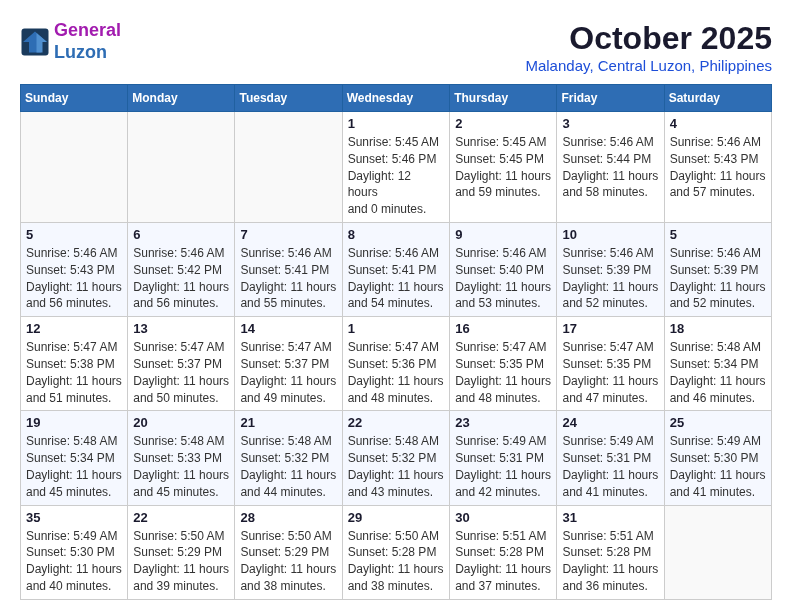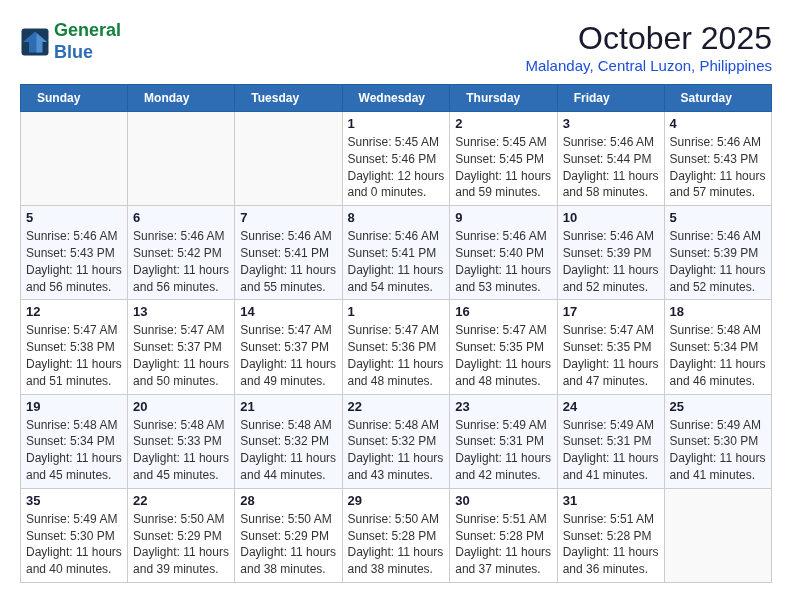--- a/index.html
+++ b/index.html
@@ -20,50 +20,50 @@
       display: flex;
       align-items: center;
     }
     .logo-text {
       font-size: 18px;
       font-weight: bold;
       color: #1a1a2e;
       line-height: 1.2;
     }
     .logo-text span {
-      color: #15803d;
+      color: #a21caf;
     }
     .logo-icon {
       width: 30px;
       height: 30px;
       margin-right: 4px;
     }
     .title-block {
       text-align: right;
     }
     .month-title {
       font-size: 32px;
-      font-weight: normal;
+      font-weight: bold;
       color: #1a1a2e;
     }
     .location-title {
       font-size: 15px;
       color: #1d4ed8;
     }
     .calendar {
       width: 100%;
       border-collapse: collapse;
       border: 1px solid #ccc;
     }
     .calendar th {
       background-color: #2e6db4;
       color: #fff;
       font-size: 12px;
       font-weight: bold;
-      padding: 6px 16px;
+      padding: 6px 4px;
       text-align: left;
       border: 1px solid #2060a0;
     }
     .calendar td {
       vertical-align: top;
       border: 1px solid #ccc;
       padding: 4px 5px;
       width: 108px;
       height: 90px;
       background: #fff;
@@ -93,21 +93,21 @@
 
 <div class="header">
   <div class="logo">
     <svg class="logo-icon" viewBox="0 0 40 40">
       <rect x="2" y="2" width="36" height="36" rx="4" fill="#1a3a5c"></rect>
       <polygon points="20,6 36,20 28,20 28,34 12,34 12,20 4,20" fill="#2e6db4"></polygon>
       <polygon points="22,8 36,20 30,20 30,34 22,34" fill="#5090d0"></polygon>
     </svg>
     <div class="logo-text">
       <div><span>General</span></div>
-      <div style="color:#2e6db4;">Blue</div>
+      <div style="color:#2e6db4;">Luzon</div>
     </div>
   </div>
   <div class="title-block">
     <div class="month-title">October 2025</div>
     <div class="location-title">Malanday, Central Luzon, Philippines</div>
   </div>
 </div>
 
 <table class="calendar">
   <thead>

